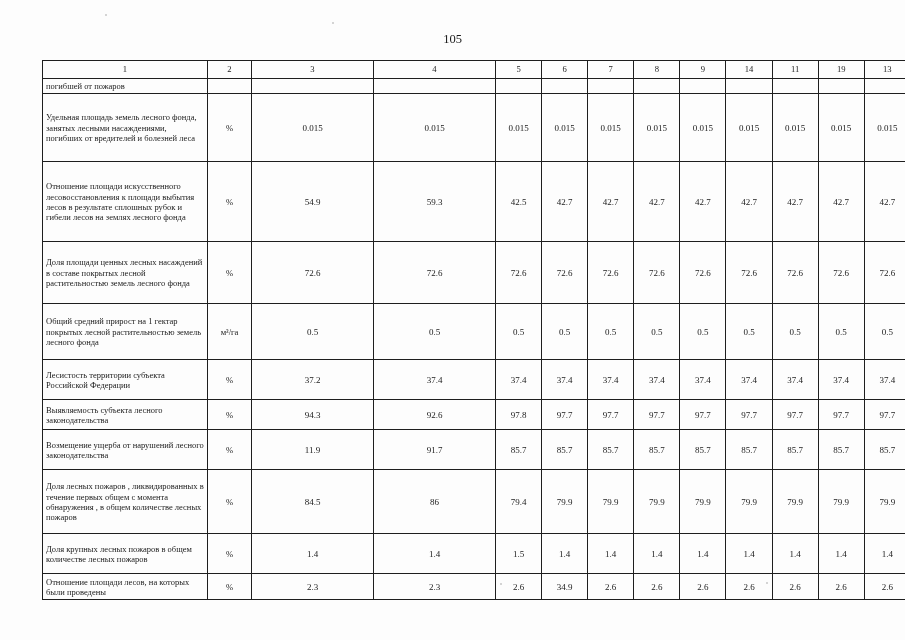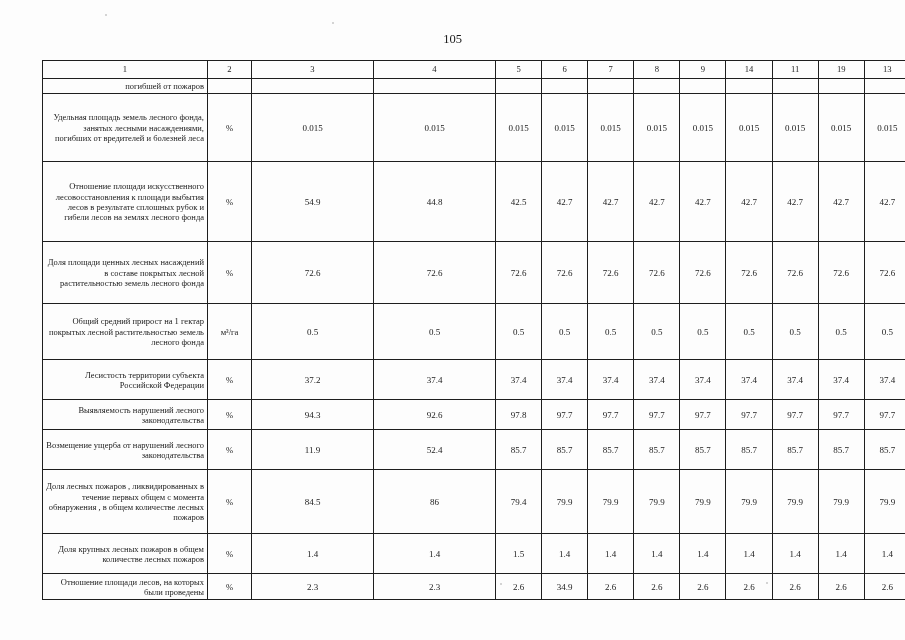--- a/index.html
+++ b/index.html
@@ -58,21 +58,21 @@
     vertical-align: middle;
     font-weight: normal;
   }
   .colnum {
     text-align: center;
     font-size: 8.6px;
     height: 13px;
     padding: 1px 2px;
   }
   .label-cell {
-    text-align: right;
+    text-align: left;
     font-size: 8.5px;
     line-height: 1.22;
     padding: 2px 3px 2px 4px;
     font-family: "Liberation Serif", serif;
   }
   .unit-cell {
     text-align: center;
     font-size: 8.6px;
   }
   .val-cell {
@@ -166,21 +166,21 @@
           <td class="val-cell">0.015</td>
           <td class="val-cell">0.015</td>
           <td class="val-cell">0.015</td>
 
         </tr>
 
         <tr style="height:80px;">
           <td class="label-cell">Отношение площади искусственного лесовосстановления к площади выбытия лесов в результате сплошных рубок и гибели лесов на землях лесного фонда</td>
           <td class="unit-cell">%</td>
           <td class="val-cell">54.9</td>
-          <td class="val-cell">44.8</td>
+          <td class="val-cell">59.3</td>
           <td class="val-cell">42.5</td>
           <td class="val-cell">42.7</td>
           <td class="val-cell">42.7</td>
           <td class="val-cell">42.7</td>
           <td class="val-cell">42.7</td>
           <td class="val-cell">42.7</td>
           <td class="val-cell">42.7</td>
           <td class="val-cell">42.7</td>
           <td class="val-cell">42.7</td>
 
@@ -231,41 +231,41 @@
           <td class="val-cell">37.4</td>
           <td class="val-cell">37.4</td>
           <td class="val-cell">37.4</td>
           <td class="val-cell">37.4</td>
           <td class="val-cell">37.4</td>
           <td class="val-cell">37.4</td>
 
         </tr>
 
         <tr style="height:30px;">
-          <td class="label-cell">Выявляемость нарушений лесного законодательства</td>
+          <td class="label-cell">Выявляемость субъекта лесного законодательства</td>
           <td class="unit-cell">%</td>
           <td class="val-cell">94.3</td>
           <td class="val-cell">92.6</td>
           <td class="val-cell">97.8</td>
           <td class="val-cell">97.7</td>
           <td class="val-cell">97.7</td>
           <td class="val-cell">97.7</td>
           <td class="val-cell">97.7</td>
           <td class="val-cell">97.7</td>
           <td class="val-cell">97.7</td>
           <td class="val-cell">97.7</td>
           <td class="val-cell">97.7</td>
 
         </tr>
 
         <tr style="height:40px;">
           <td class="label-cell">Возмещение ущерба от нарушений лесного законодательства</td>
           <td class="unit-cell">%</td>
           <td class="val-cell">11.9</td>
-          <td class="val-cell">52.4</td>
+          <td class="val-cell">91.7</td>
           <td class="val-cell">85.7</td>
           <td class="val-cell">85.7</td>
           <td class="val-cell">85.7</td>
           <td class="val-cell">85.7</td>
           <td class="val-cell">85.7</td>
           <td class="val-cell">85.7</td>
           <td class="val-cell">85.7</td>
           <td class="val-cell">85.7</td>
           <td class="val-cell">85.7</td>
 

